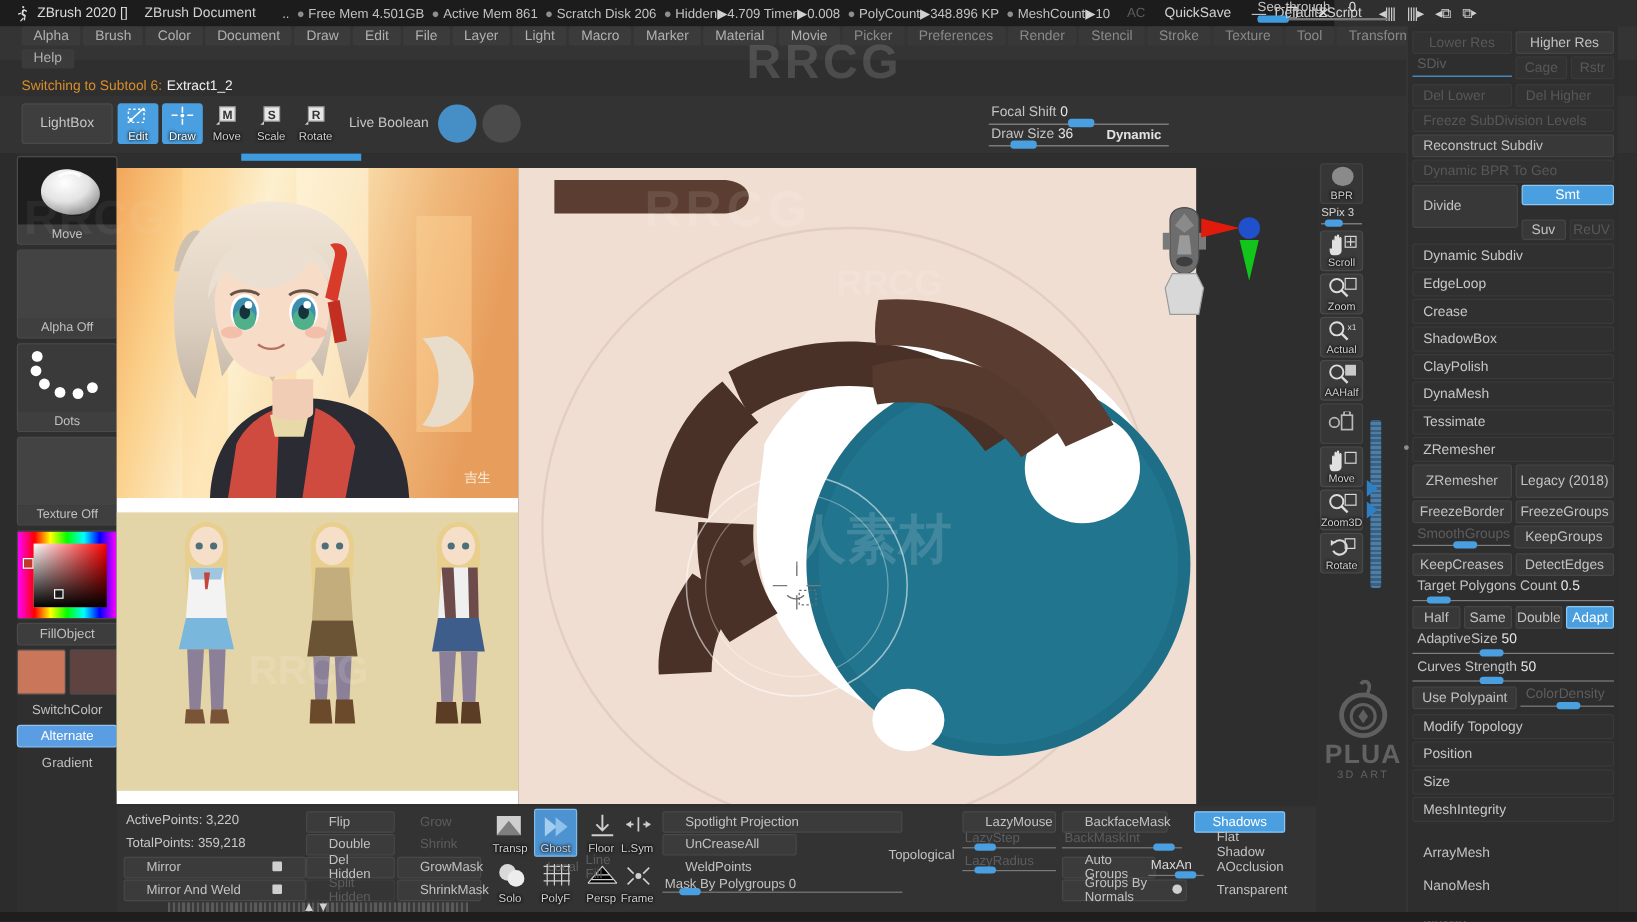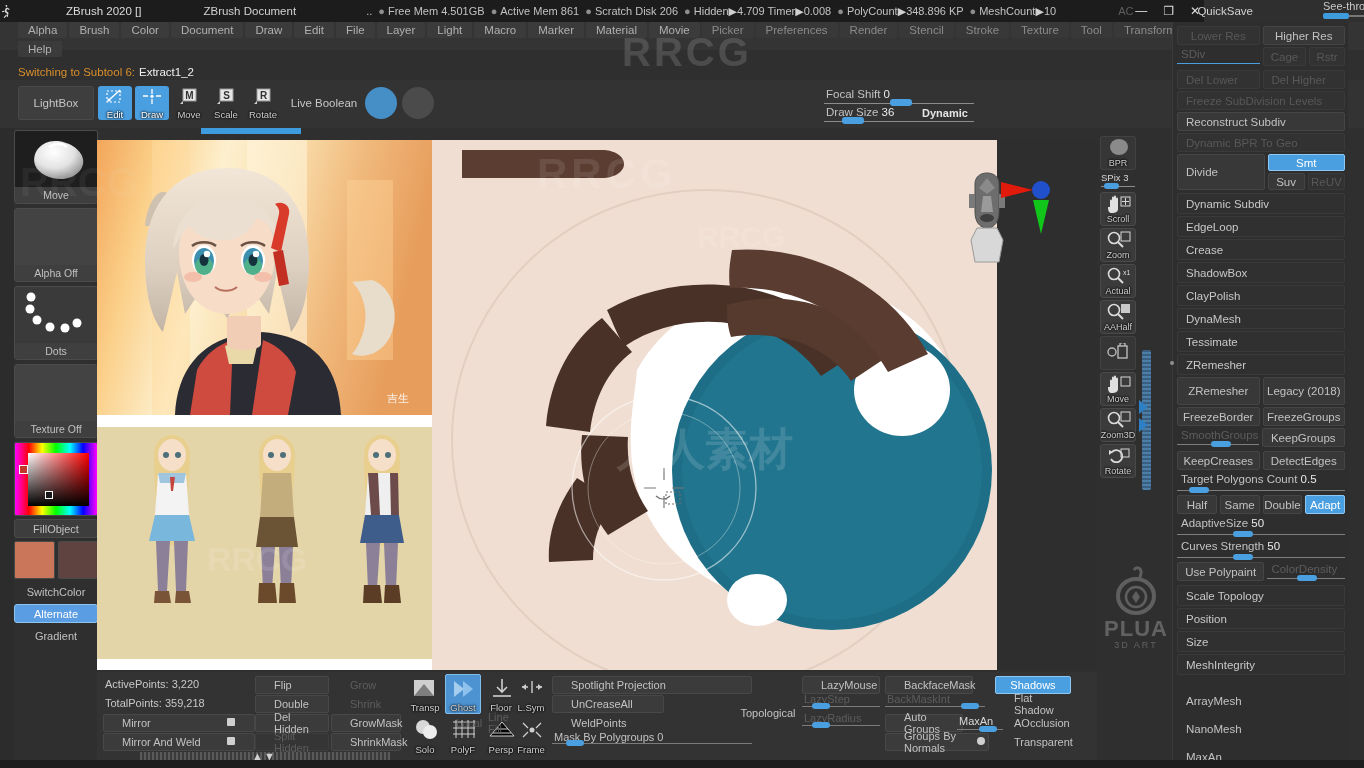--- a/index.html
+++ b/index.html
@@ -8,24 +8,24 @@
     background: #2b2b2b;
     font-family: "Liberation Sans", sans-serif;
     overflow: hidden;
     color: #b9b9b9;
     -webkit-font-smoothing: antialiased;
   }
   #app { position: relative; width: 1364px; height: 768px; background: #2f2f2f; }
 
   
   .titlebar {
-    position: absolute; left:0; top:0; width:1204px; height:22px;
+    position: absolute; left:0; top:0; width:1112px; height:22px;
     background: #1c1c1c;
     display:flex; align-items:center; font-size:11.5px; color:#cfcfcf;
-    padding-left:0; white-space:nowrap;gap:48px;
+    padding-left:13px; white-space:nowrap;
   }
   .tb-logo { width:18px; height:18px; display:flex; align-items:center; justify-content:center; font-size:13px; color:#ddd; }
   .tb-app { margin-left:4px; color:#dcdcdc; font-size:11.5px; }
   .tb-doc { margin-left:14px; color:#d2d2d2; font-size:11.5px; }
   .tb-stats { margin-left:22px; color:#c2c2c2; font-size:11px; }
   .tb-stats .dot { color:#8e8e8e; padding:0 3px; }
   .tb-stats .tri { color:#d0d0d0; }
   .tb-ac { margin-left:14px; color:#5d5d5d; font-size:11px; }
   .tb-quicksave { margin-left:16px; color:#d2d2d2; font-size:11.5px; }
   .tb-seethru { margin-left:22px; position:relative; width:108px; height:22px; }
@@ -792,21 +792,21 @@
         <div class="rbtn dim">Freeze SubDivision Levels</div>
       </div>
       <div class="rrow">
         <div class="rbtn">Reconstruct Subdiv</div>
       </div>
       <div class="rrow">
         <div class="rbtn dim">Dynamic BPR To Geo</div>
       </div>
       <div class="rrow rsplit" style="align-items:stretch;">
         <div class="rbtn big" style="flex:1;align-items:center;">Divide</div>
-        <div style="flex:1;display:flex;flex-direction:column;gap:2px;">
+        <div style="flex:1;display:flex;flex-direction:column;gap:12px;">
           <div class="rbtn on center" style="height:17px;">Smt</div>
           <div class="rsplit" style="margin:0;">
             <div class="rbtn center" style="height:17px;">Suv</div>
             <div class="rbtn dim center" style="height:17px;">ReUV</div>
           </div>
         </div>
       </div>
       <div class="rrow" style="margin-top:3px;">
         <div class="rbtn sect">Dynamic Subdiv</div>
       </div>
@@ -875,21 +875,21 @@
       </div>
       <div class="rrow rsplit">
         <div class="rbtn center" style="flex:1.1;">Use Polypaint</div>
         <div class="rslider" style="flex:1;">
           <span class="rl dim">ColorDensity</span>
           <span class="rt"></span>
           <span class="rh" style="left:30px;"></span>
         </div>
       </div>
       <div class="rrow">
-          <div class="rbtn sect">Scale Topology</div>
+          <div class="rbtn sect">Modify Topology</div>
         </div>
       <div class="rrow">
           <div class="rbtn sect">Position</div>
         </div>
       <div class="rrow">
           <div class="rbtn sect">Size</div>
         </div>
       <div class="rrow">
           <div class="rbtn sect">MeshIntegrity</div>
         </div>

